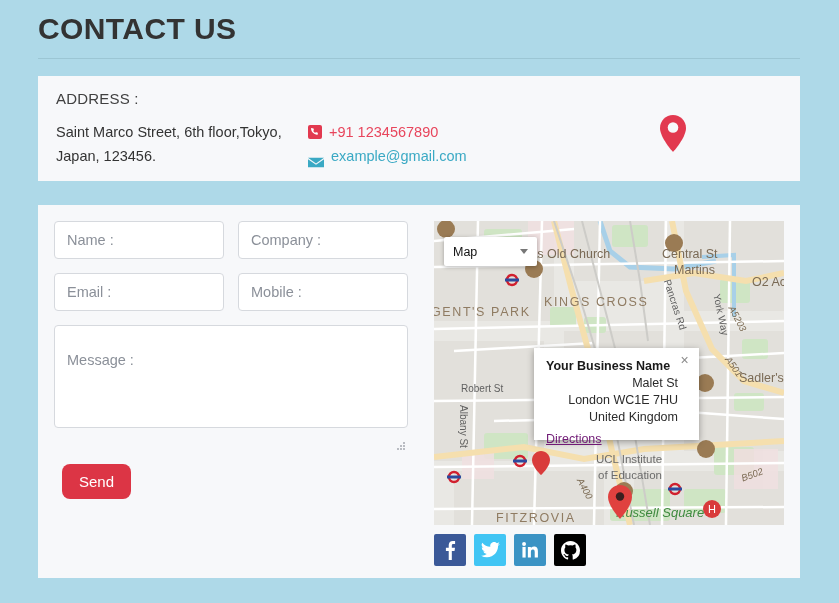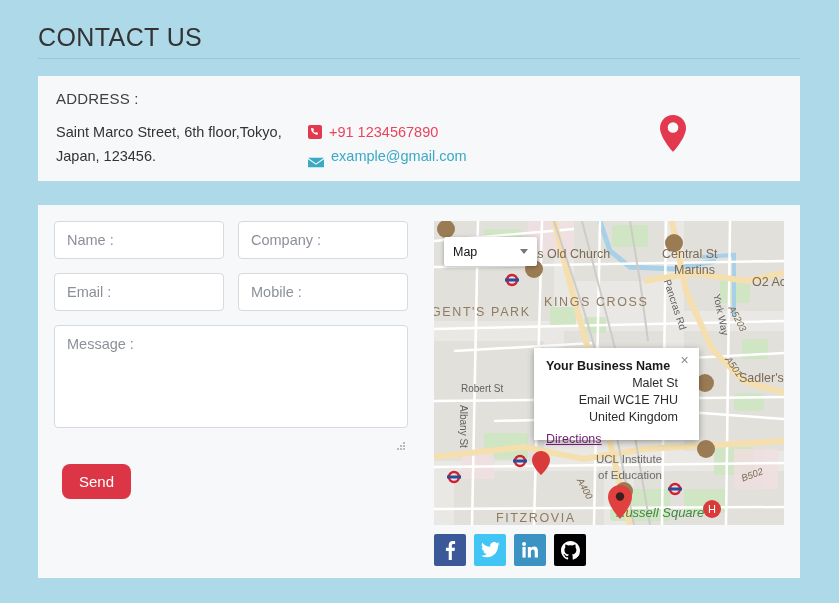--- a/index.html
+++ b/index.html
@@ -8,22 +8,22 @@
     width: 839px; height: 603px;
     background: #aed9e8;
     font-family: "Liberation Sans", sans-serif;
     overflow: hidden;
   }
   .page { position: relative; width: 839px; height: 603px; }
 
   
   .page-title {
     position: absolute; left: 38px; top: 12px;
-    font-size: 25px; color: #333333; letter-spacing: .4px;
-    font-weight: 400; line-height: 34px; margin-top: 8px;
+    font-size: 30px; color: #333333; letter-spacing: .4px;
+    font-weight: 700; line-height: 34px;
   }
   .title-rule {
     position: absolute; left: 38px; top: 58px; width: 762px; height: 1px;
     background: #9cc6d4;
   }
 
   
   .address-panel {
     position: absolute; left: 38px; top: 76px; width: 762px; height: 105px;
     background: #f7f8fa;
@@ -65,21 +65,21 @@
   .field {
     height: 38px; border: 1px solid #d6d9de; border-radius: 4px;
     background: #ffffff; font-size: 14.5px; color: #8b9099;
     padding: 0 12px; outline: none; font-family: "Liberation Sans", sans-serif;
     width: 170px;
   }
   .field::placeholder { color: #8b9099; opacity: 1; }
   .msg {
     width: 354px; height: 103px; border: 1px solid #d6d9de; border-radius: 4px;
     background: #ffffff; font-size: 14.5px; color: #8b9099;
-    padding: 10px 12px; outline: none; resize: none;
+    padding: 26px 12px; outline: none; resize: none;
     font-family: "Liberation Sans", sans-serif; display: block;
   }
   .msg::placeholder { color: #8b9099; opacity: 1; }
   .resize-grip {
     position: absolute; right: 18px; top: 216px; width: 10px; height: 10px;
     pointer-events: none;
   }
   .send-btn {
     position: absolute; left: 8px; top: 243px;
     background: #dc3545; color: #ffffff; border: none; border-radius: 8px;
@@ -318,21 +318,21 @@
         </div>
 
       <div class="maptype-ctl">
         <span>Map</span>
         <span class="caret"></span>
       </div>
 
       <div class="infowin">
         <div class="iw-title">Your Business Name</div>
         <div class="iw-line">Malet St</div>
-        <div class="iw-line">Email WC1E 7HU</div>
+        <div class="iw-line">London WC1E 7HU</div>
         <div class="iw-line">United Kingdom</div>
         <a class="iw-link" href="#">Directions</a>
         <div class="iw-close">×</div>
       </div>
 
       <div class="marker-sm">
         <svg width="24" height="34" viewBox="0 0 24 34">
           <path d="M12 0C5.4 0 0 5.4 0 12c0 9 12 22 12 22s12-13 12-22C24 5.4 18.6 0 12 0z" fill="#e0413f"></path>
           <circle cx="12" cy="11.5" r="4.2" fill="#3b1f1f"></circle>
         </svg>

